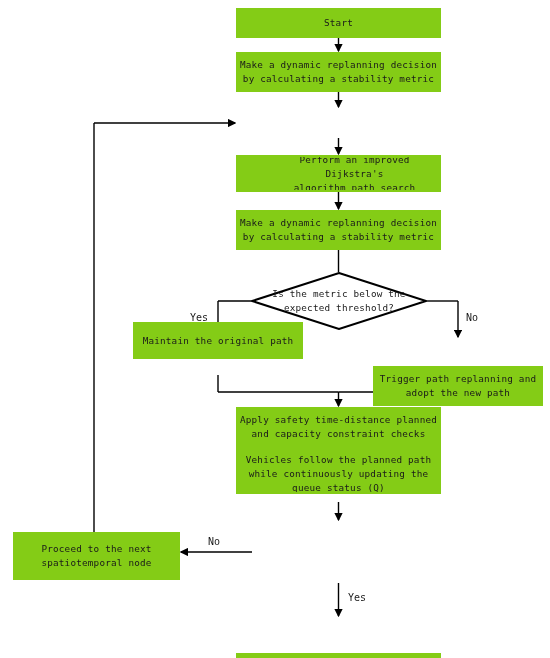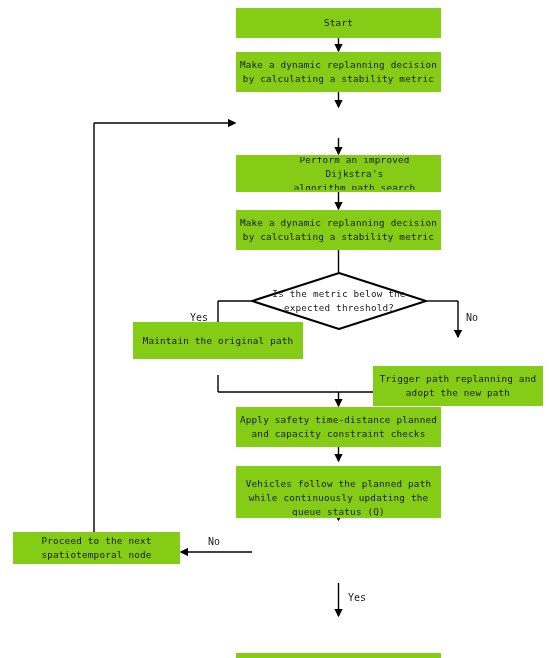--- a/index.html
+++ b/index.html
@@ -160,28 +160,28 @@
   <div class="node proc" style="left:373px; top:338px; width:170px; height:40px;margin-top:28px;">
     <span class="txt">Trigger path replanning and
 adopt the new path</span>
   </div>
 
   <div class="node proc" style="left:236px; top:407px; width:205px; height:40px;">
     <span class="txt">Apply safety time-distance planned
 and capacity constraint checks</span>
   </div>
 
-  <div class="node proc clipbox" style="left:236px; top:466px; width:205px; height:52px;">
+  <div class="node proc clipbox" style="left:236px; top:442px; width:205px; height:52px;">
     <span class="txt">Vehicles follow the planned path
 while continuously updating the
 queue status (Q)</span>
   </div>
 
 
-  <div class="node proc" style="left:13px; top:532px; width:167px; height:32px;">
+  <div class="node proc" style="left:13px; top:532px; width:167px; height:48px;">
     <span class="txt">Proceed to the next
 spatiotemporal node</span>
   </div>
 
   <div class="node proc" style="left:236px; top:653px; width:205px; height:35px;">
     <span class="txt">End</span>
   </div>
 
   <span class="edge-label" style="left:190px; top:312px;">Yes</span>
   <span class="edge-label" style="left:466px; top:312px;">No</span>

